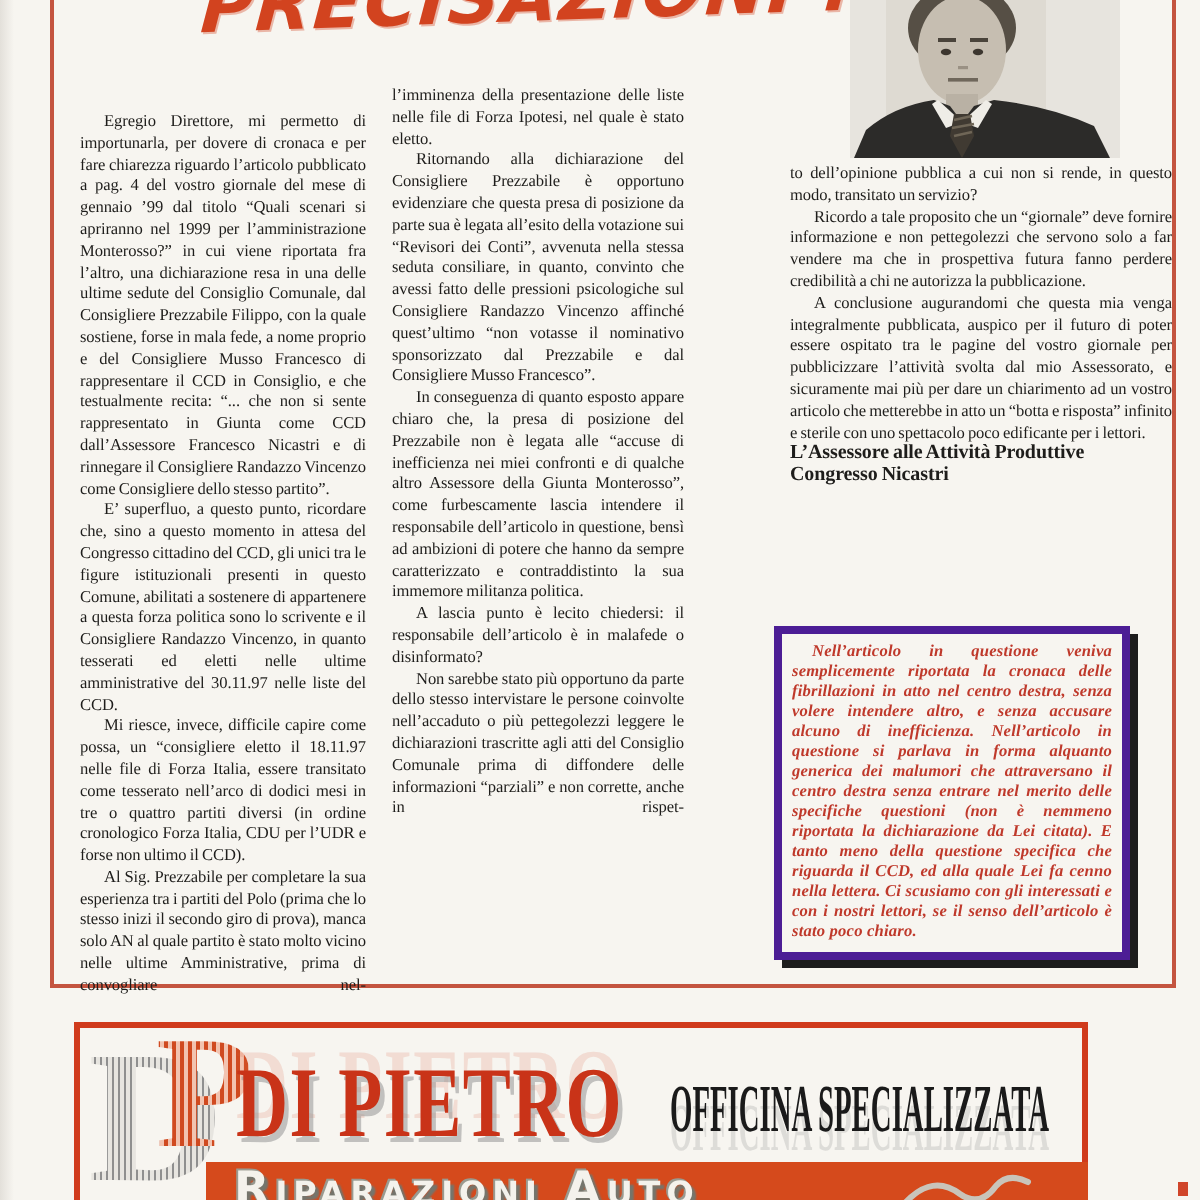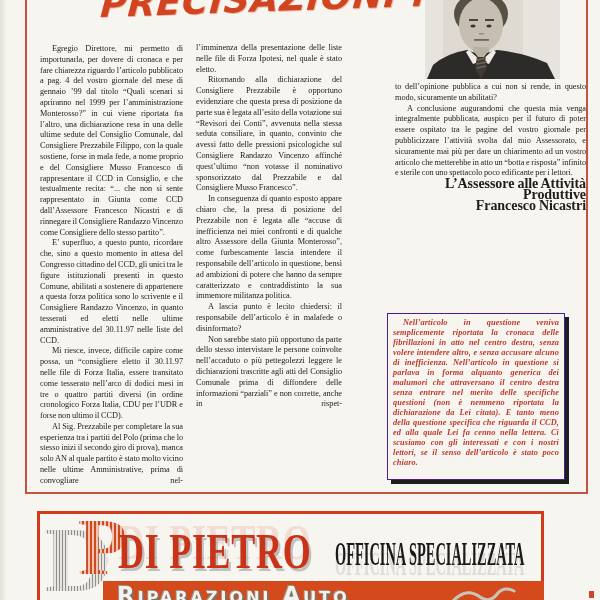--- a/index.html
+++ b/index.html
@@ -19,27 +19,27 @@
     transform:rotate(-2deg) skewX(-6deg);transform-origin:left top;
     text-shadow:1px 1px 0 rgba(210,67,31,.35);}
   
   .photo{position:absolute;left:425px;top:0;width:135px;height:79px;}
   
   .col{position:absolute;text-align:justify;color:#1e1d1b;
     font-size:8.3px;line-height:10.8px;letter-spacing:-.05px;word-spacing:-.4px;}
   .col p{margin:0;text-indent:12px;}
   .col p.noind{text-indent:0;}
   .col p.flush{text-align-last:justify;}
-  .col1{left:40px;top:44px;width:143px;}
+  .col1{left:40px;top:56px;width:143px;}
   .col2{left:196px;top:43px;width:146px;}
   .col3{left:395px;top:82px;width:191px;}
-  .sig{font-weight:bold;text-align:right;text-indent:0 !important;font-size:14px;}
+  .sig{font-weight:bold;text-indent:0 !important;font-size:10px;}
   
   .editor-box{position:absolute;left:387px;top:313px;width:178px;height:167px;
-    box-sizing:border-box;border:1px solid #4c1d95;background:#f7f5f0;
+    box-sizing:border-box;border:4px solid #4c1d95;background:#f7f5f0;
     box-shadow:4px 4px 0 #1d1d1d;padding:4px 5px;}
   .editor-box p{margin:0;font-style:italic;font-weight:bold;color:#bf392b;
     font-size:8.3px;line-height:10px;text-align:justify;text-indent:10px;
     letter-spacing:.1px;}
   
   .ad{position:absolute;left:37px;top:511px;width:507px;height:120px;
     box-sizing:border-box;border:3px solid #d03b1c;background:#f7f5f0;}
   .logo-d,.logo-p{position:absolute;font-family:"Liberation Serif",serif;
     font-weight:bold;line-height:.8;
     -webkit-background-clip:text;background-clip:text;color:transparent;}
@@ -95,37 +95,38 @@
       <path d="M44,50 L56,61 L48,64 L41,52 Z" fill="#efede7"></path>
       <path d="M68,50 L56,61 L64,64 L71,52 Z" fill="#efede7"></path>
       <path d="M52,57 L60,57 L62,68 L56,79 L50,68 Z" fill="#403a32"></path>
       <path d="M52,60 L61,58 M51,64 L62,62 M52,68 L61,66" stroke="#6f6657" stroke-width="1.3" fill="none"></path>
     </svg>
   </div>
 
   <div class="col col1">
     <p>Egregio Direttore, mi permetto di importunarla, per dovere di cronaca e per fare chiarezza riguardo l’articolo pubblicato a pag. 4 del vostro giornale del mese di gennaio ’99 dal titolo “Quali scenari si apriranno nel 1999 per l’amministrazione Monterosso?” in cui viene riportata fra l’altro, una dichiarazione resa in una delle ultime sedute del Consiglio Comunale, dal Consigliere Prezzabile Filippo, con la quale sostiene, forse in mala fede, a nome proprio e del Consigliere Musso Francesco di rappresentare il CCD in Consiglio, e che testualmente recita: “... che non si sente rappresentato in Giunta come CCD dall’Assessore Francesco Nicastri e di rinnegare il Consigliere Randazzo Vincenzo come Consigliere dello stesso partito”.</p>
     <p>E’ superfluo, a questo punto, ricordare che, sino a questo momento in attesa del Congresso cittadino del CCD, gli unici tra le figure istituzionali presenti in questo Comune, abilitati a sostenere di appartenere a questa forza politica sono lo scrivente e il Consigliere Randazzo Vincenzo, in quanto tesserati ed eletti nelle ultime amministrative del 30.11.97 nelle liste del CCD.</p>
-    <p>Mi riesce, invece, difficile capire come possa, un “consigliere eletto il 30.11.97 nelle file di Forza Italia, essere transitato come tesserato nell’arco di dodici mesi in tre o quattro partiti diversi (in ordine cronologico Forza Italia, CDU per l’UDR e forse non ultimo il CCD).</p>
+    <p>Mi riesce, invece, difficile capire come possa, un “consigliere eletto il 18.11.97 nelle file di Forza Italia, essere transitato come tesserato nell’arco di dodici mesi in tre o quattro partiti diversi (in ordine cronologico Forza Italia, CDU per l’UDR e forse non ultimo il CCD).</p>
     <p class="flush">Al Sig. Prezzabile per completare la sua esperienza tra i partiti del Polo (prima che lo stesso inizi il secondo giro di prova), manca solo AN al quale partito è stato molto vicino nelle ultime Amministrative, prima di convogliare nel-</p>
   </div>
 
   <div class="col col2">
     <p class="noind">l’imminenza della presentazione delle liste nelle file di Forza Ipotesi, nel quale è stato eletto.</p>
     <p>Ritornando alla dichiarazione del Consigliere Prezzabile è opportuno evidenziare che questa presa di posizione da parte sua è legata all’esito della votazione sui “Revisori dei Conti”, avvenuta nella stessa seduta consiliare, in quanto, convinto che avessi fatto delle pressioni psicologiche sul Consigliere Randazzo Vincenzo affinché quest’ultimo “non votasse il nominativo sponsorizzato dal Prezzabile e dal Consigliere Musso Francesco”.</p>
     <p>In conseguenza di quanto esposto appare chiaro che, la presa di posizione del Prezzabile non è legata alle “accuse di inefficienza nei miei confronti e di qualche altro Assessore della Giunta Monterosso”, come furbescamente lascia intendere il responsabile dell’articolo in questione, bensì ad ambizioni di potere che hanno da sempre caratterizzato e contraddistinto la sua immemore militanza politica.</p>
     <p>A lascia punto è lecito chiedersi: il responsabile dell’articolo è in malafede o disinformato?</p>
     <p class="flush">Non sarebbe stato più opportuno da parte dello stesso intervistare le persone coinvolte nell’accaduto o più pettegolezzi leggere le dichiarazioni trascritte agli atti del Consiglio Comunale prima di diffondere delle informazioni “parziali” e non corrette, anche in rispet-</p>
   </div>
 
   <div class="col col3">
-    <p class="noind">to dell’opinione pubblica a cui non si rende, in questo modo, sicuramente un abilitati?</p>
+    <p class="noind">to dell’opinione pubblica a cui non si rende, in questo modo, transitato un servizio?</p>
+    <p>Ricordo a tale proposito che un “giornale” deve fornire informazione e non pettegolezzi che servono solo a far vendere ma che in prospettiva futura fanno perdere credibilità a chi ne autorizza la pubblicazione.</p>
     <p>A conclusione augurandomi che questa mia venga integralmente pubblicata, auspico per il futuro di poter essere ospitato tra le pagine del vostro giornale per pubblicizzare l’attività svolta dal mio Assessorato, e sicuramente mai più per dare un chiarimento ad un vostro articolo che metterebbe in atto un “botta e risposta” infinito e sterile con uno spettacolo poco edificante per i lettori.</p>
     <p class="sig">L’Assessore alle Attività Produttive</p>
-    <p class="sig">Francesco Nicastri</p>
+    <p class="sig">Congresso Nicastri</p>
   </div>
 
   <div class="editor-box">
     <p>Nell’articolo in questione veniva semplicemente riportata la cronaca delle fibrillazioni in atto nel centro destra, senza volere intendere altro, e senza accusare alcuno di inefficienza. Nell’articolo in questione si parlava in forma alquanto generica dei malumori che attraversano il centro destra senza entrare nel merito delle specifiche questioni (non è nemmeno riportata la dichiarazione da Lei citata). E tanto meno della questione specifica che riguarda il CCD, ed alla quale Lei fa cenno nella lettera. Ci scusiamo con gli interessati e con i nostri lettori, se il senso dell’articolo è stato poco chiaro.</p>
   </div>
 
   <div class="ad">
     <div class="logo-d">D</div>
     <div class="logo-p">P</div>
     <div class="ad-name">DI PIETRO</div>

